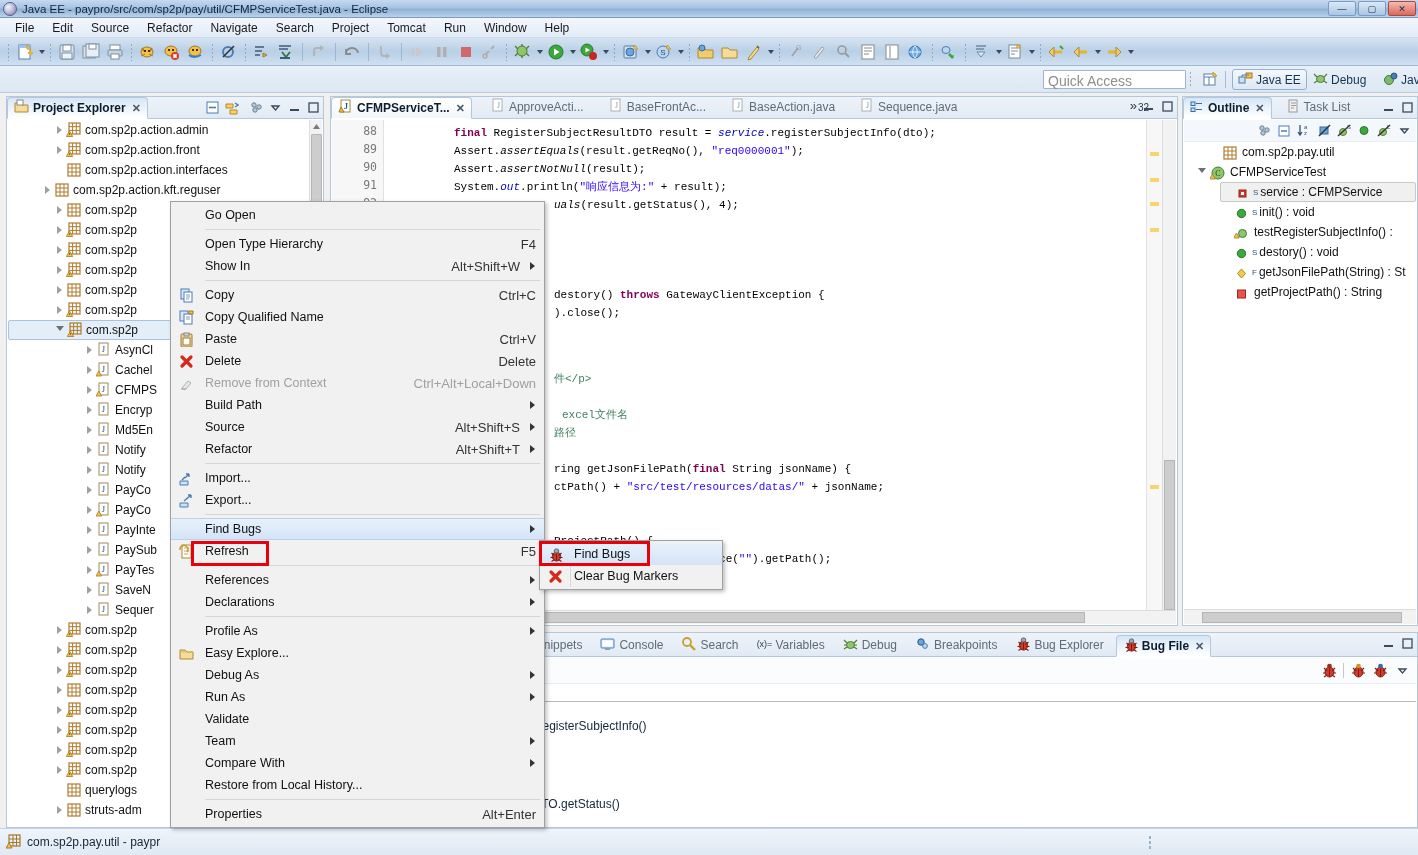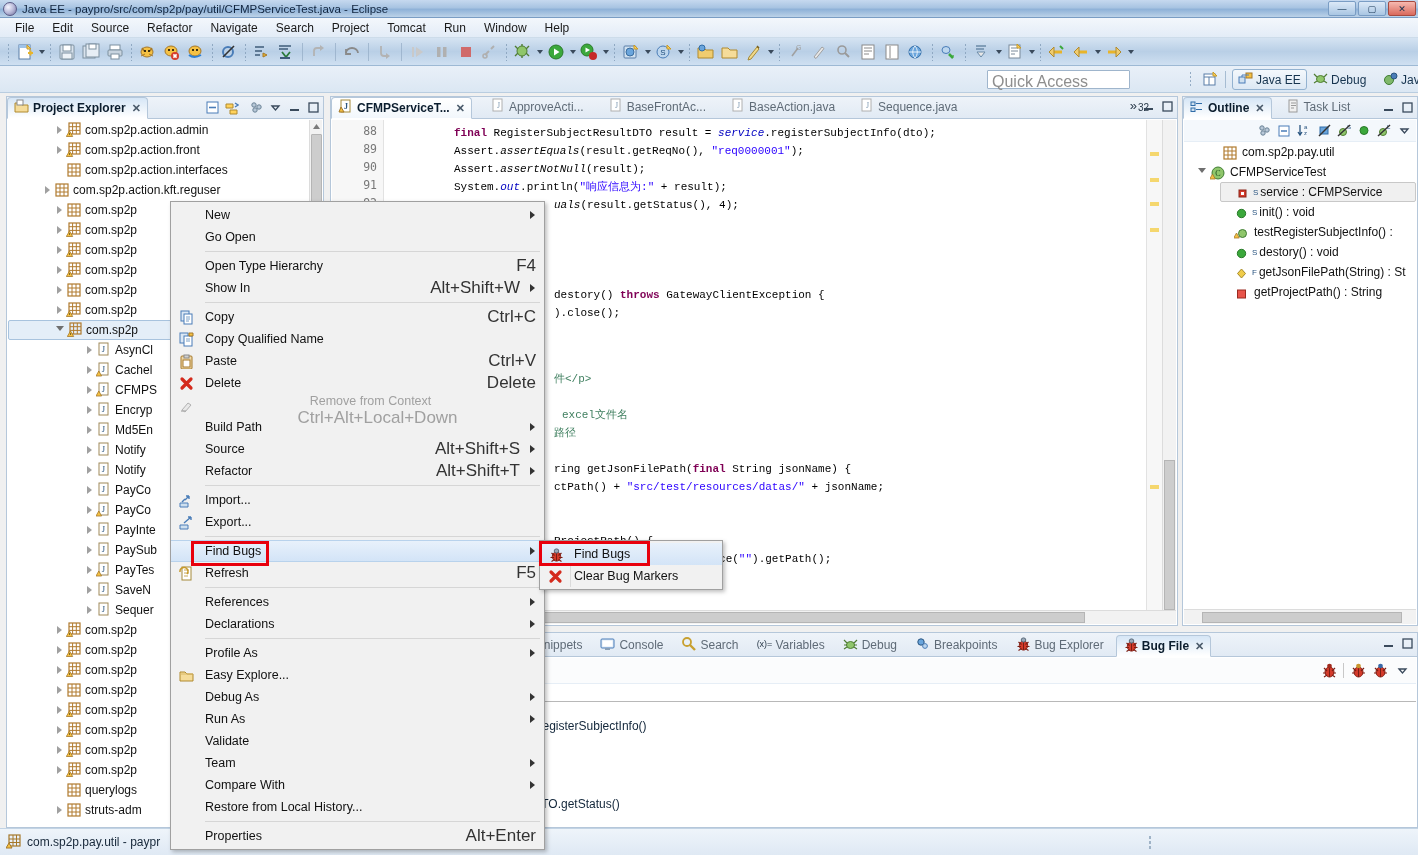--- a/index.html
+++ b/index.html
@@ -73,23 +73,23 @@
   .tb-arrow { width: 9px; height: 22px; display:flex; align-items:center; justify-content:center; }
   .tb-arrow::after { content:""; border-left:3px solid transparent; border-right:3px solid transparent; border-top:4px solid #3a4a5c; }
 
   
   .perspbar {
     position: absolute; left: 0; top: 66px; width: 1418px; height: 27px;
     background: linear-gradient(to bottom, #e9f0f8, #dbe7f3);
     border-bottom: 1px solid #b9cde0;
   }
   .quick-access {
-    position: absolute; left: 987px; top: 4px; width: 143px; height: 19px;
+    position: absolute; left: 1043px; top: 4px; width: 143px; height: 19px;
     background: #fff; border: 1px solid #9fb5cc; border-radius: 1px;
-    font-size: 16px; color: #8e8e8e; padding: 2px 4px;
+    font-size: 14px; color: #8e8e8e; padding: 2px 4px;
     font-family: "Liberation Sans", sans-serif;
   }
   .persp-grip { position:absolute; left:1189px; top:5px; width:3px; height:17px;
     background-image: radial-gradient(circle, #93abc4 35%, transparent 36%); background-size:3px 4px; }
   .persp-open { position: absolute; left: 1200px; top: 4px; width: 20px; height: 19px;
     display:flex; align-items:center; justify-content:center; }
   .persp-sep { position:absolute; left:1225px; top:5px; width:1px; height:17px; background:#a6bcd2; }
   .persp-item {
     position: absolute; top: 3px; height: 21px; display: flex; align-items: center;
     gap: 3px; padding: 0 5px; font-size: 12px; color: #16344f; white-space: nowrap;
@@ -205,24 +205,24 @@
     z-index: 50;
   }
   .cm-gutter { position:absolute; left:1px; top:1px; bottom:1px; width:30px; background:#f1f1f1; }
   .cmi {
     position:relative; height:22px; display:flex; align-items:center;
     font-size:12.5px; color:#111; padding-left:34px; padding-right:8px; white-space:nowrap;
   }
   .cmi .ic { position:absolute; left:6px; top:3px; width:18px; height:16px;
     display:flex; align-items:center; justify-content:center; }
   .cmi .lbl { flex: 1 1 auto; }
-  .cmi .acc { color:#333; margin-left:14px; font-size:17px; }
+  .cmi .acc { color:#333; margin-left:14px; font-size:13px; }
   .cmi .sub { margin-left:8px; width:8px; display:flex; align-items:center; justify-content:center; }
   .cmi .sub::after { content:""; border-top:4px solid transparent; border-bottom:4px solid transparent; border-left:5px solid #333; }
-  .cmi.disabled, .cmi.disabled .acc { color:#a0a0a0;flex-direction:column; }
+  .cmi.disabled, .cmi.disabled .acc { color:#a0a0a0; }
   .cmi.hl { background: linear-gradient(to bottom,#e8f1fb,#d3e4f7); border-top:1px solid #b8d2ec; border-bottom:1px solid #b8d2ec; }
   .cm-sep { height:1px; background:#d6d6d6; margin:3px 4px 3px 34px; }
 
   
   #submenu {
     position:absolute; left:539px; top:540px; width:184px;
     background:#f1f1f1; border:1px solid #a0a0a0;
     box-shadow: 2px 2px 4px rgba(0,0,0,.25); padding:2px 0; z-index:60;
   }
   .smi { position:relative; height:22px; display:flex; align-items:center;
@@ -1503,24 +1503,20 @@
           <path d="M3 6h11M3 9.5h11M7 2v11M10.5 2v11" stroke="#a5782a" stroke-width="1"></path>
           <path d="M3 10l3 5H0z" fill="#f5c143" stroke="#a5782a"></path>
         </svg>
     </span>
     <span class="sb-text">com.sp2p.pay.util - paypr</span>
     <span class="sb-grip"></span>
   </div>
 
   <div id="ctxmenu">
     <div class="cm-gutter"></div>
-  <div class="cmi">
-        <span class="lbl">New</span>
-        <span class="sub"></span>
-      </div>
       <div class="cmi">
         <span class="lbl">Go Open</span>
       </div>
       <div class="cm-sep"></div>
       <div class="cmi">
         <span class="lbl">Open Type Hierarchy</span>
         <span class="acc">F4</span>
       </div>
       <div class="cmi">
         <span class="lbl">Show In</span>

